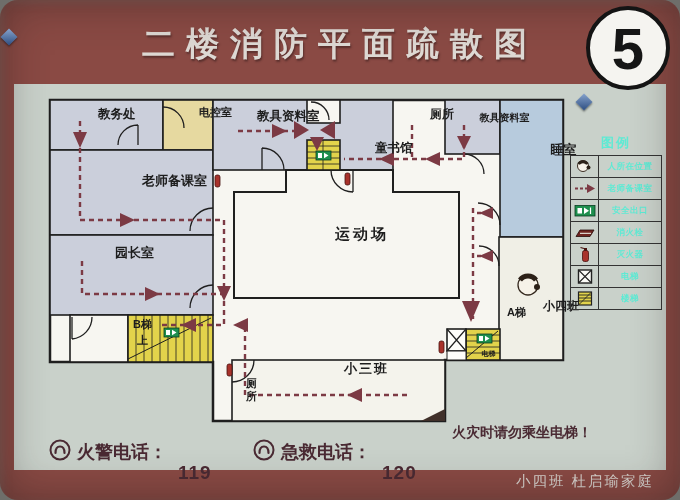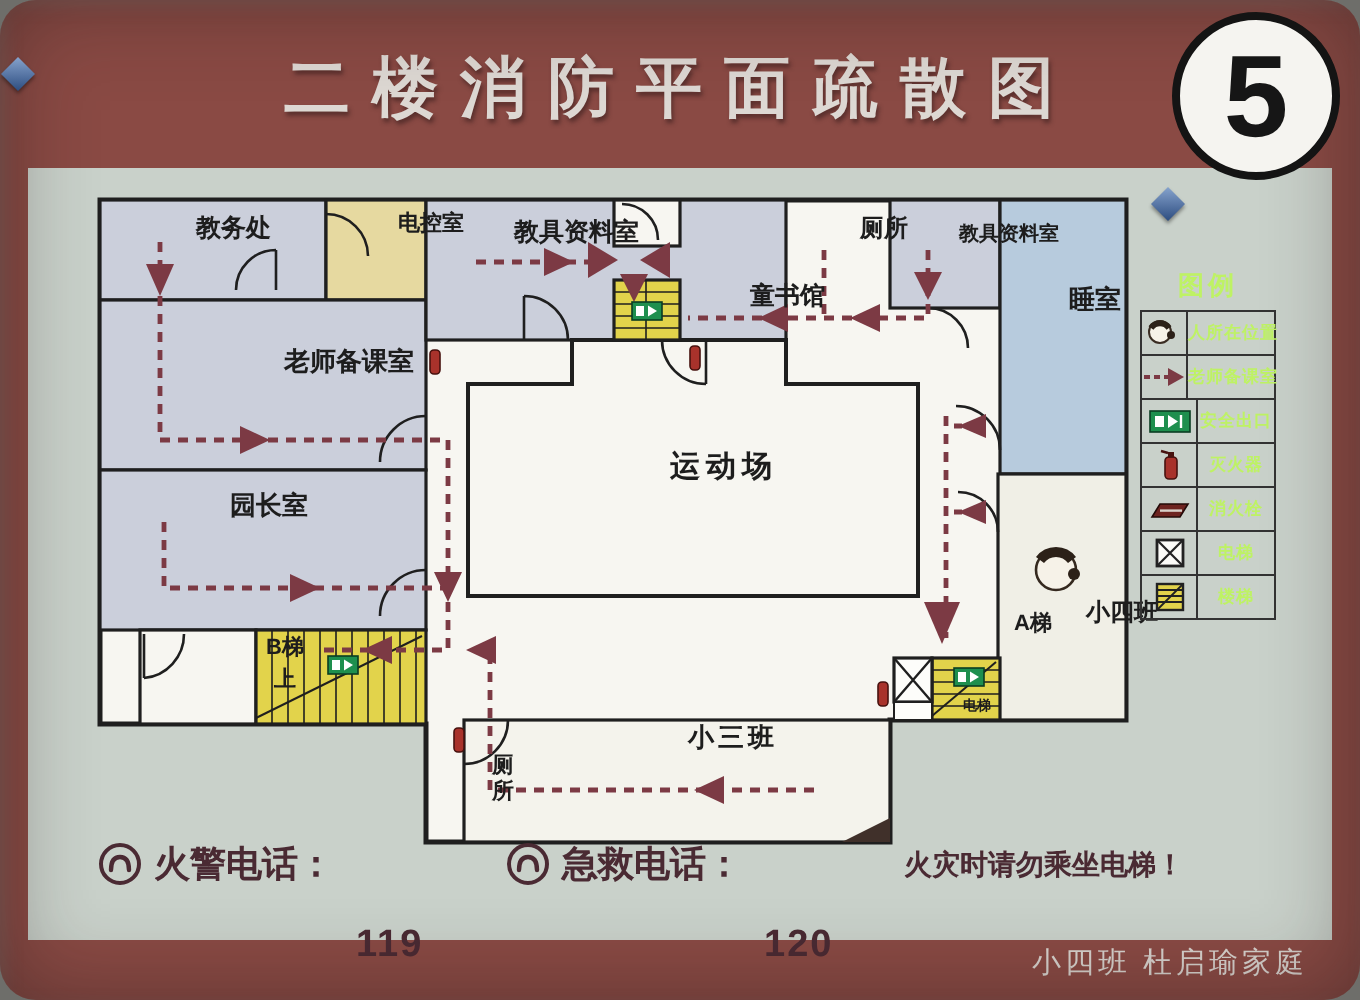--- a/index.html
+++ b/index.html
@@ -12,29 +12,29 @@
          letter-spacing:11px;color:#ddd8d3;text-shadow:1px 2px 2px rgba(50,25,25,.55);white-space:nowrap;}
   .badge{position:absolute;left:586px;top:6px;width:76px;height:76px;border-radius:50%;background:#f5f4f0;
          border:4px solid #141414;display:flex;align-items:center;justify-content:center;z-index:6;
          font-size:58px;font-weight:bold;color:#161616;}
   .pin{position:absolute;width:12px;height:12px;transform:rotate(45deg);z-index:7;
        background:linear-gradient(135deg,#86a3cd,#2d4d80);box-shadow:1px 1px 2px rgba(0,0,0,.4);}
   .plan{position:absolute;left:40px;top:95px;width:525px;height:330px;}
   .plan svg{position:absolute;left:0;top:0;}
   .rlabel{position:absolute;color:#1d1d1d;font-weight:bold;white-space:nowrap;line-height:1.15;margin-left:32px;}
   .rlabel.wrap{white-space:normal;}
-  .legend{position:absolute;left:570px;top:134px;width:68px;color:#bef264;}
+  .legend{position:absolute;left:570px;top:134px;width:92px;color:#5eead4;}
   .legend-title{text-align:center;font-size:13px;font-weight:bold;margin-bottom:3px;letter-spacing:2px;}
   .legend-box{border:1.5px solid #333;}
   .lrow{display:flex;height:21px;border-bottom:1px solid #333;align-items:stretch;}
   .lrow:last-child{border-bottom:none;}
   .lic{width:27px;border-right:1px solid #333;display:flex;align-items:center;justify-content:center;}
   .llab{flex:1;display:flex;align-items:center;justify-content:center;font-size:8.5px;font-weight:bold;
         letter-spacing:.5px;white-space:nowrap;}
-  .info{position:absolute;display:flex;color:#4a2a33;font-weight:bold;gap:5px;}
+  .info{position:absolute;display:flex;align-items:center;color:#4a2a33;font-weight:bold;gap:5px;}
   .info .num{font-size:19px;margin-left:6px;letter-spacing:1px;margin-top:42px;}
   .info .lbl{font-size:18px;}
   .warning{position:absolute;left:452px;top:424px;font-size:14px;font-weight:bold;color:#4a2a33;white-space:nowrap;}
   .signature{position:absolute;right:26px;top:472px;font-size:14.5px;color:#d9d4cf;letter-spacing:2px;}
 </style>
 </head>
 <body>
 
 <div class="stage">
 
@@ -164,21 +164,21 @@
         <circle cx="9" cy="2" r="3" fill="#2c2118"></circle>
       </g>
       <polygon points="381,326 405,314 405,326" fill="#40302a"></polygon>
     </svg>
 
     <div class="rlabel" style="left:26px;top:12px;font-size:12.5px;">教务处</div>
     <div class="rlabel" style="left:127px;top:11px;font-size:11px;">电控室</div>
     <div class="rlabel" style="left:185px;top:14px;font-size:12.5px;">教具资料室</div>
     <div class="rlabel" style="left:358px;top:13px;font-size:12px;">厕所</div>
     <div class="rlabel" style="left:404px;top:17px;width:57px;text-align:center;font-size:10px;">教具资料室</div>
-    <div class="rlabel" style="left:444px;top:48px;width:63px;text-align:center;font-size:13px;">睡室</div>
+    <div class="rlabel" style="left:460px;top:48px;width:63px;text-align:center;font-size:13px;">睡室</div>
     <div class="rlabel" style="left:70px;top:79px;font-size:13px;">老师备课室</div>
     <div class="rlabel" style="left:303px;top:46px;font-size:12.5px;">童书馆</div>
     <div class="rlabel" style="left:263px;top:130px;font-size:15px;letter-spacing:3px;">运动场</div>
     <div class="rlabel" style="left:43px;top:151px;font-size:13px;">园长室</div>
     <div class="rlabel" style="left:459px;top:205px;width:60px;text-align:center;font-size:12px;">小四班</div>
     <div class="rlabel" style="left:272px;top:267px;font-size:13px;letter-spacing:2px;">小三班</div>
     <div class="rlabel wrap" style="left:174px;top:282px;width:13px;font-size:11px;">厕所</div>
     <div class="rlabel" style="left:61px;top:223px;font-size:11px;">B梯</div>
     <div class="rlabel" style="left:65px;top:239px;font-size:11px;">上</div>
     <div class="rlabel" style="left:435px;top:211px;font-size:11px;">A梯</div>
@@ -214,35 +214,35 @@
               <rect x="3.5" y="6" width="4.5" height="5.5" fill="#fff"></rect>
               <path d="M10,5.5 L15,8.7 L10,12 Z" fill="#fff"></path>
               <path d="M16.5,5.5 V12" stroke="#fff" stroke-width="1.2"></path>
             </svg>
         </span>
         <span class="llab">安全出口</span>
       </div>
       <div class="lrow">
         <span class="lic">
           <svg width="22" height="17" viewBox="0 0 22 17">
+              <polygon points="2,12.5 16,12.5 20,6 6,6" fill="#6e2420" stroke="#240b09" stroke-width="0.8"></polygon>
+              <line x1="6" y1="9.3" x2="17" y2="9.3" stroke="#d8d0c8" stroke-width="1.2"></line>
+            </svg>
+        </span>
+        <span class="llab">消火栓</span>
+      </div>
+      <div class="lrow">
+        <span class="lic">
+          <svg width="22" height="17" viewBox="0 0 22 17">
               <rect x="8.5" y="4.5" width="6" height="11" rx="2" fill="#a8322b" stroke="#47120f" stroke-width="0.8"></rect>
               <rect x="10" y="2" width="3" height="2.8" fill="#47120f"></rect>
               <path d="M10,2.5 L6.5,1.5" stroke="#47120f" stroke-width="1.2" fill="none"></path>
             </svg>
         </span>
         <span class="llab">灭火器</span>
-      </div>
-      <div class="lrow">
-        <span class="lic">
-          <svg width="22" height="17" viewBox="0 0 22 17">
-              <polygon points="2,12.5 16,12.5 20,6 6,6" fill="#6e2420" stroke="#240b09" stroke-width="0.8"></polygon>
-              <line x1="6" y1="9.3" x2="17" y2="9.3" stroke="#d8d0c8" stroke-width="1.2"></line>
-            </svg>
-        </span>
-        <span class="llab">消火栓</span>
       </div>
       <div class="lrow">
         <span class="lic">
           <svg width="22" height="17" viewBox="0 0 22 17">
               <rect x="4.5" y="2" width="13" height="13" fill="#fbfbf7" stroke="#222" stroke-width="1.4"></rect>
               <path d="M4.5,2 L17.5,15 M17.5,2 L4.5,15" stroke="#222" stroke-width="1.1"></path>
             </svg>
         </span>
         <span class="llab">电梯</span>
       </div>

